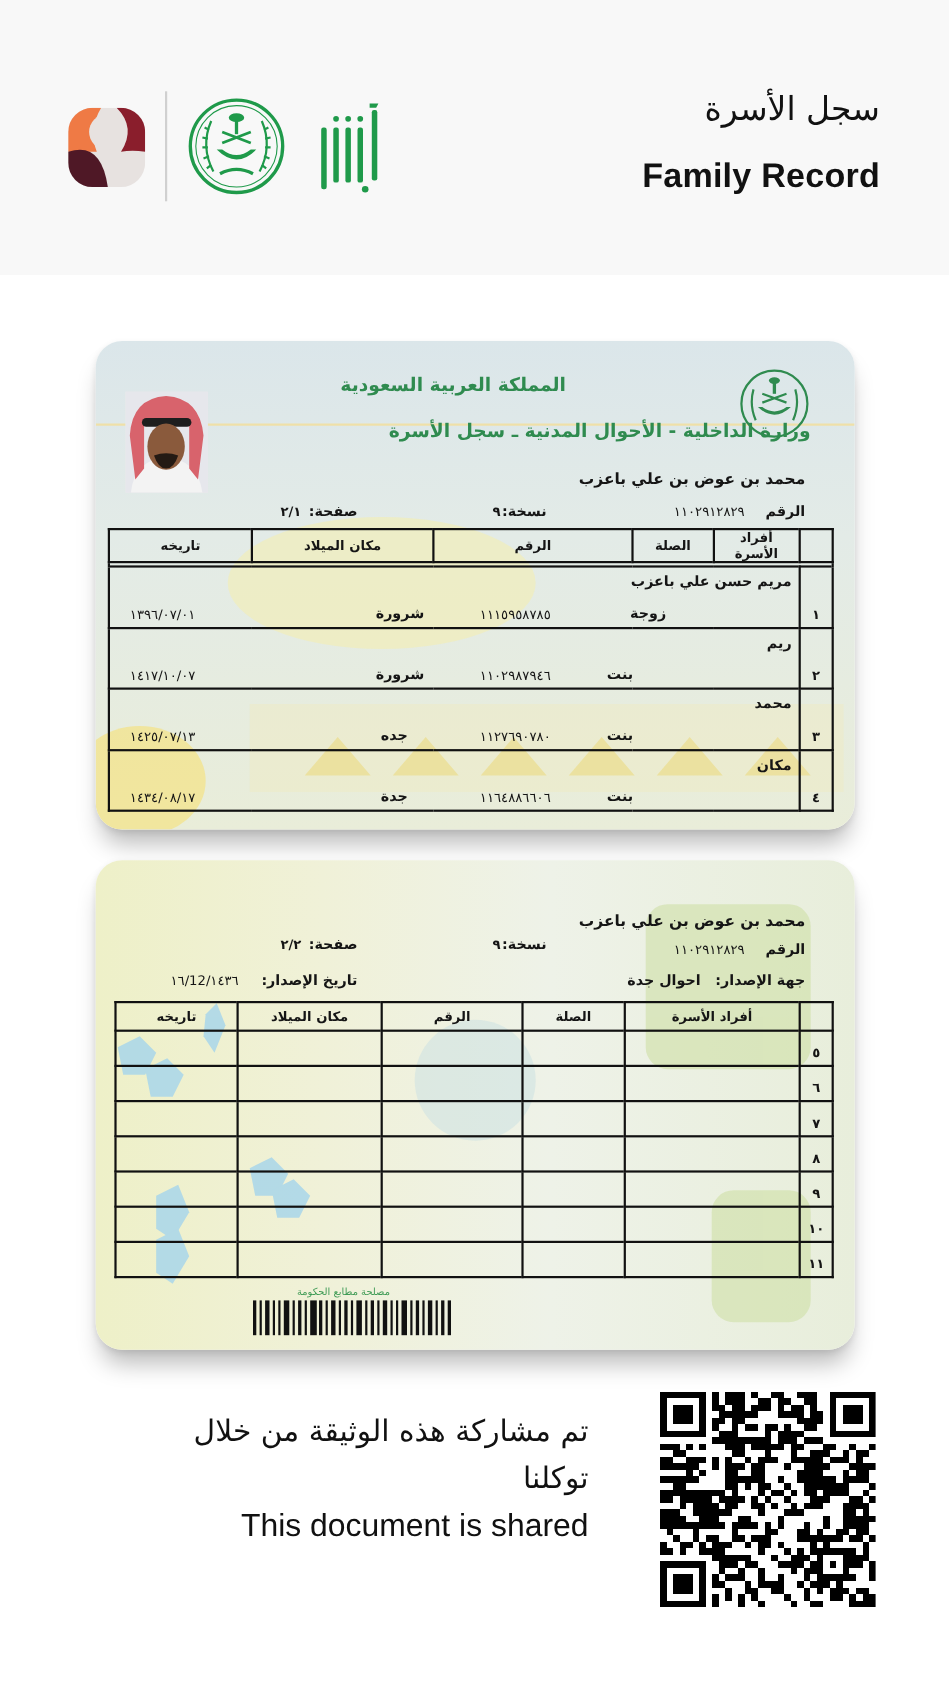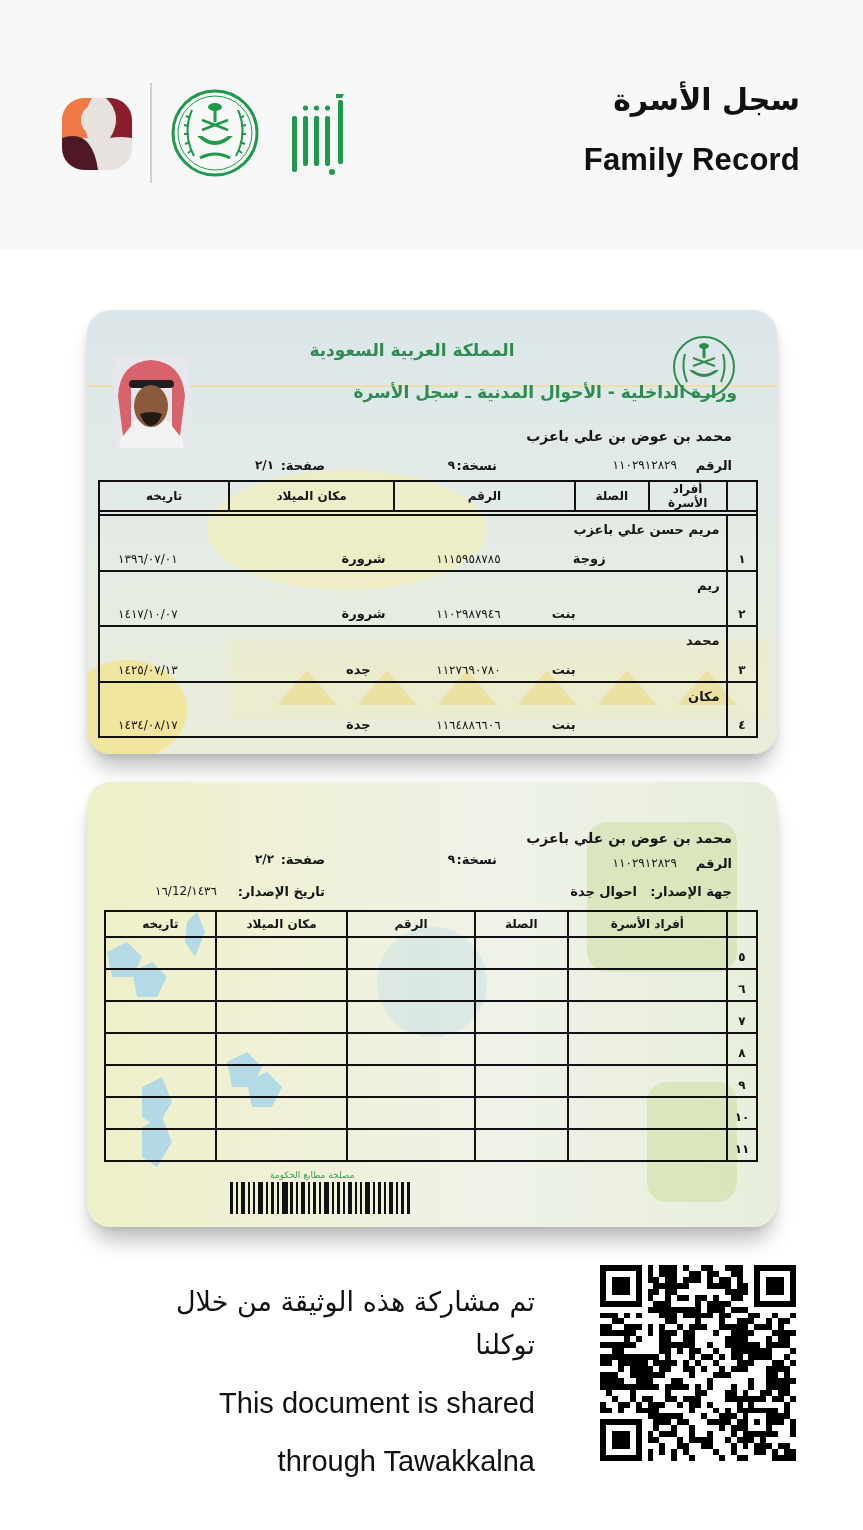--- a/index.html
+++ b/index.html
@@ -1,21 +1,21 @@
 <!DOCTYPE html>
 <html><head>
 <meta charset="utf-8">
 <style>
   * { box-sizing: border-box; margin: 0; padding: 0; }
   html, body { width: 863px; height: 1530px; background: #ffffff; overflow: hidden; }
   body { font-family: "DejaVu Sans", sans-serif; position: relative; color: #111; }
 
   
   .header { position: absolute; left: 0; top: 0; width: 863px; height: 250px; background: #f8f8f8; }
-  .title-ar { position: absolute; right: 63px; top: 82px; font-size: 30px; font-weight: bold; direction: rtl; color: #111; }
+  .title-ar { position: absolute; right: 63px; top: 82px; font-size: 30px; font-weight: normal; direction: rtl; color: #111; }
   .title-en { position: absolute; right: 63px; top: 142px; font-size: 31px; font-weight: bold; color: #111; font-family: "Liberation Sans", sans-serif; letter-spacing: 0.2px; }
   .logo-tw { position: absolute; left: 62px; top: 98px; width: 70px; height: 72px; }
   .logo-divider { position: absolute; left: 150px; top: 83px; width: 2px; height: 100px; background: #d0d0d0; }
   .logo-moi { position: absolute; left: 170px; top: 88px; width: 90px; height: 90px; }
   .logo-absher { position: absolute; left: 290px; top: 92px; width: 60px; height: 86px; }
 
   
   .card { position: absolute; left: 87px; width: 690px; border-radius: 24px; overflow: hidden; box-shadow: 0 18px 22px -6px rgba(0,0,0,0.28), 0 2px 6px rgba(0,0,0,0.08); }
   .card1 { top: 310px; height: 444px; background: linear-gradient(180deg, #dbe6ea 0%, #e3ebe7 40%, #e9edd9 100%); }
   .card2 { top: 782px; height: 445px; background: linear-gradient(90deg, #eef0c8 0%, #f0f1d8 30%, #eef2e8 60%, #e8eedb 100%); }
@@ -30,21 +30,21 @@
   table.rec { position: absolute; border-collapse: collapse; direction: rtl; font-family: "DejaVu Sans", sans-serif; }
   table.rec td, table.rec th { border: 2px solid #111; font-size: 12px; font-weight: bold; color: #151515; padding: 0 6px; position: relative; }
   table.rec th { height: 26px; text-align: center; font-weight: bold; }
 
   .cell-num { text-align: center; vertical-align: bottom; padding-bottom: 4px !important; }
   .name-top { position: absolute; right: 6px; top: 6px; font-size: 13px; margin-left: 25px; }
   .rel-bot { position: absolute; font-size: 13px; bottom: 4px; }
 
   .bottom-text { position: absolute; right: 328px; top: 1280px; text-align: right; color: #111; font-family: "DejaVu Sans", sans-serif; }
   .bt-ar { font-size: 27px; direction: rtl; line-height: 43px; }
-  .bt-en { font-size: 29px; line-height: 42px; font-family: "Liberation Sans", sans-serif; margin-top: 16px; }
+  .bt-en { font-size: 29px; line-height: 42px; font-family: "Liberation Sans", sans-serif; }
   .qr { position: absolute; left: 600px; top: 1265px; width: 196px; height: 196px; background: #fff; }
 </style>
 </head>
 <body>
 
 <div class="header">
   <div class="logo-tw">
     <svg width="70" height="72" viewBox="0 0 70 72">
       <defs>
           <clipPath id="sq">
@@ -339,21 +339,20 @@
           <rect x="171" y="0" width="3" height="32"></rect>
         <rect x="177" y="0" width="3" height="32"></rect>
       </g>
     </svg>
   </div>
 </div>
 
 <div class="bottom-text">
   <div class="bt-ar" style="width:420px">تم مشاركة هذه الوثيقة من خلال توكلنا</div>
   <div class="bt-en">This document is shared</div>
-  <div class="bt-en">through Tawakkalna</div>
 </div>
 
 <div class="qr">
   <svg id="qr-svg" width="196" height="196" viewBox="0 0 33 33" shape-rendering="crispEdges">
       <rect x="8" y="0" width="1" height="1" fill="#000"></rect>
       <rect x="10" y="0" width="1" height="1" fill="#000"></rect>
       <rect x="11" y="0" width="1" height="1" fill="#000"></rect>
       <rect x="12" y="0" width="1" height="1" fill="#000"></rect>
       <rect x="14" y="0" width="1" height="1" fill="#000"></rect>
       <rect x="17" y="0" width="1" height="1" fill="#000"></rect>

